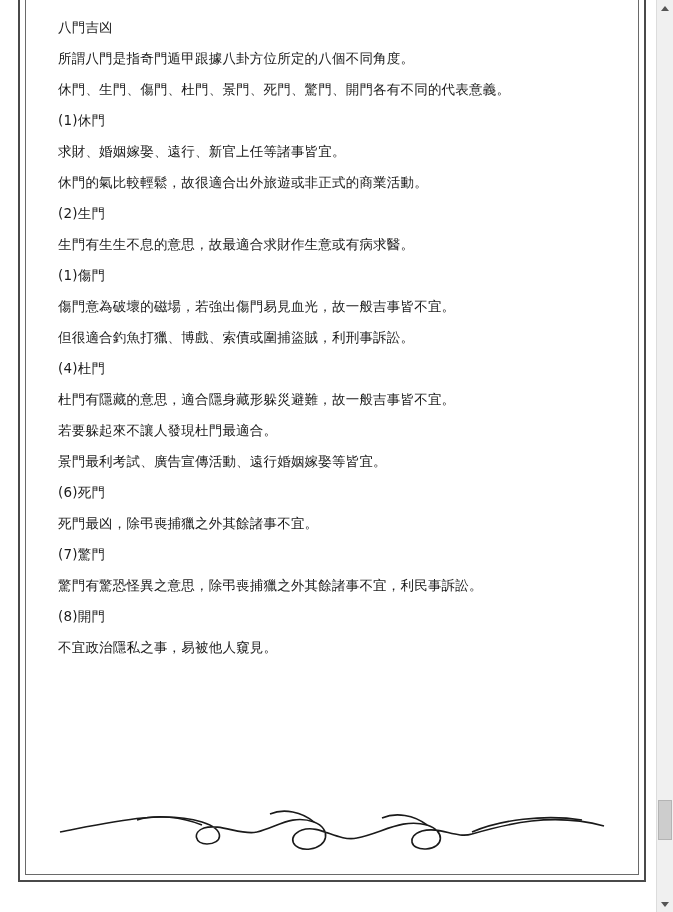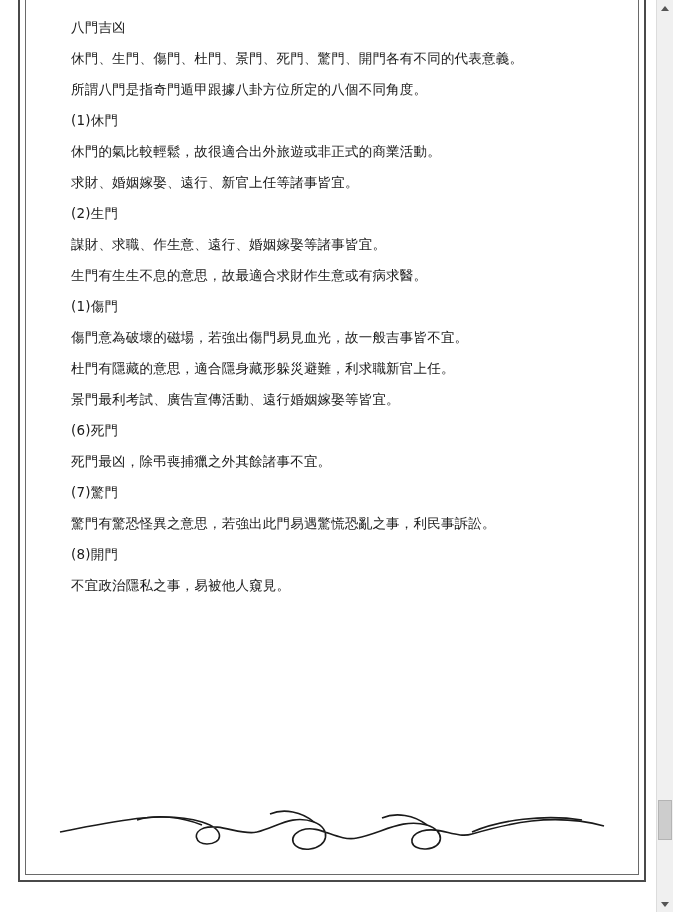--- a/index.html
+++ b/index.html
@@ -77,21 +77,20 @@
     box-sizing: border-box;
     background: #ffffff;
   }
 
   
   #article {
     position: absolute;
     left: 32px;
     top: 12px;
     width: 560px;
-    margin-left: 13px;
   }
   .line {
     font-size: 13.5px;
     line-height: 31px;
     color: #1a1a1a;
     white-space: pre;
     letter-spacing: 0.2px;
     font-family: "DejaVu Sans", "Liberation Sans", sans-serif;
   }
 
@@ -109,36 +108,38 @@
 <body>
 
 <div id="page">
 
   <div id="frame">
     <div id="frame-inner">
 
       <div id="article">
 
       <div class="line">八門吉凶</div>
+          <div class="line">所謂八門是指奇門遁甲跟據八卦方位所定的八個不同角度。</div>
           <div class="line">休門、生門、傷門、杜門、景門、死門、驚門、開門各有不同的代表意義。</div>
-          <div class="line">所謂八門是指奇門遁甲跟據八卦方位所定的八個不同角度。</div>
           <div class="line">(1)休門</div>
+          <div class="line">求財、婚姻嫁娶、遠行、新官上任等諸事皆宜。</div>
           <div class="line">休門的氣比較輕鬆，故很適合出外旅遊或非正式的商業活動。</div>
-          <div class="line">求財、婚姻嫁娶、遠行、新官上任等諸事皆宜。</div>
           <div class="line">(2)生門</div>
-          <div class="line">謀財、求職、作生意、遠行、婚姻嫁娶等諸事皆宜。</div>
           <div class="line">生門有生生不息的意思，故最適合求財作生意或有病求醫。</div>
           <div class="line">(1)傷門</div>
           <div class="line">傷門意為破壞的磁場，若強出傷門易見血光，故一般吉事皆不宜。</div>
-          <div class="line">杜門有隱藏的意思，適合隱身藏形躲災避難，利求職新官上任。</div>
+          <div class="line">但很適合釣魚打獵、博戲、索債或圍捕盜賊，利刑事訴訟。</div>
+          <div class="line">(4)杜門</div>
+          <div class="line">杜門有隱藏的意思，適合隱身藏形躲災避難，故一般吉事皆不宜。</div>
+          <div class="line">若要躲起來不讓人發現杜門最適合。</div>
           <div class="line">景門最利考試、廣告宣傳活動、遠行婚姻嫁娶等皆宜。</div>
           <div class="line">(6)死門</div>
           <div class="line">死門最凶，除弔喪捕獵之外其餘諸事不宜。</div>
           <div class="line">(7)驚門</div>
-          <div class="line">驚門有驚恐怪異之意思，若強出此門易遇驚慌恐亂之事，利民事訴訟。</div>
+          <div class="line">驚門有驚恐怪異之意思，除弔喪捕獵之外其餘諸事不宜，利民事訴訟。</div>
           <div class="line">(8)開門</div>
           <div class="line">不宜政治隱私之事，易被他人窺見。</div>
         </div>
 
       <svg id="flourish" viewBox="0 0 560 70">
         <g fill="none" stroke="#1a1a1a" stroke-width="1.6">
           <path d="M8 40 C 60 30, 110 18, 150 30 C 175 38, 170 52, 155 52 C 143 52, 140 40, 152 36 C 168 31, 190 44, 205 40"></path>
           <path d="M205 40 C 225 35, 240 22, 262 30 C 280 37, 276 55, 258 57 C 240 59, 234 44, 250 38 C 268 32, 285 50, 305 46"></path>
           <path d="M305 46 C 330 41, 350 26, 375 33 C 394 39, 392 56, 374 57 C 358 58, 354 44, 370 39 C 388 34, 404 47, 420 42"></path>
           <path d="M420 42 C 455 32, 500 20, 552 34"></path>

